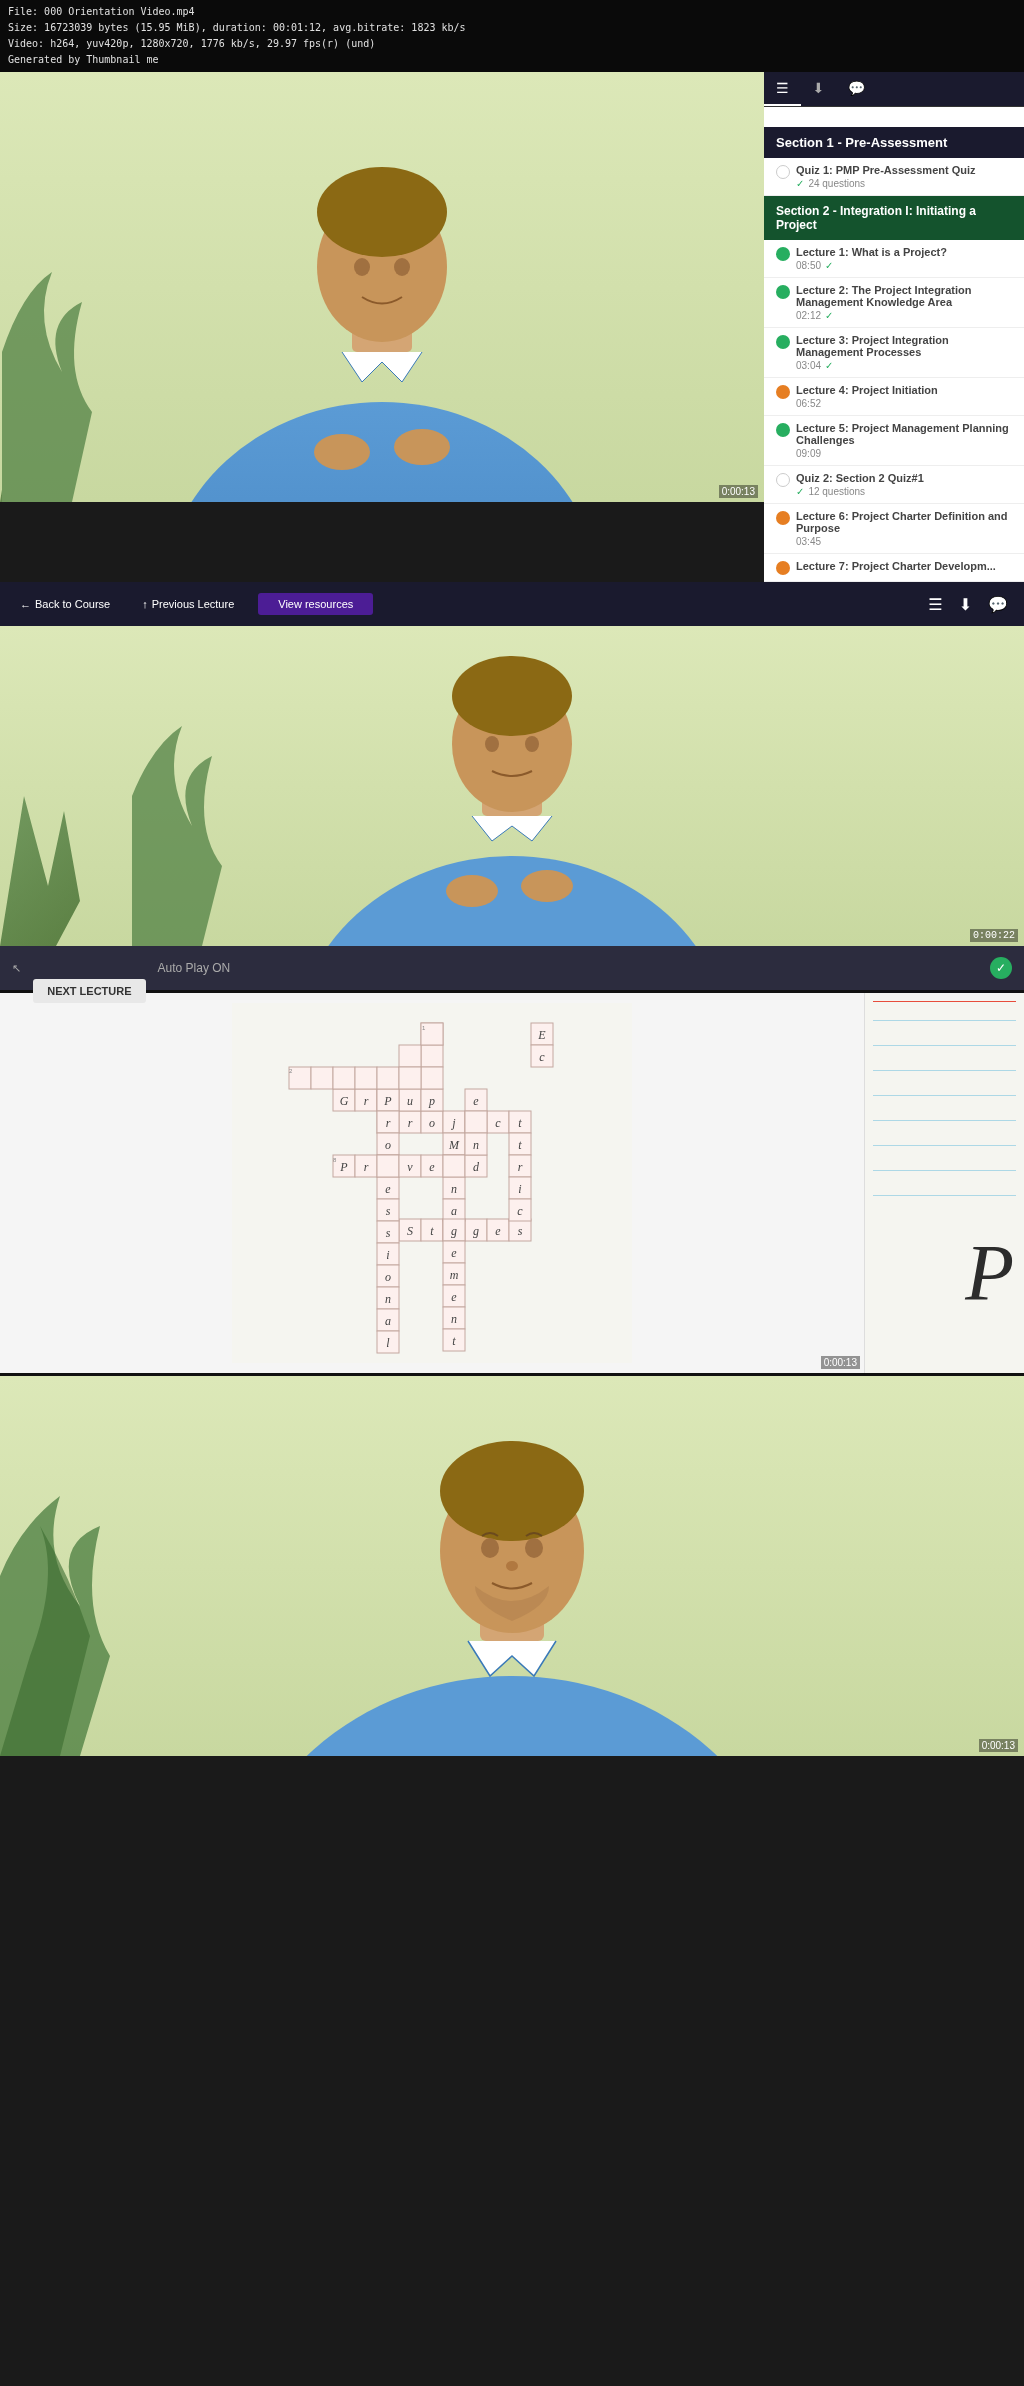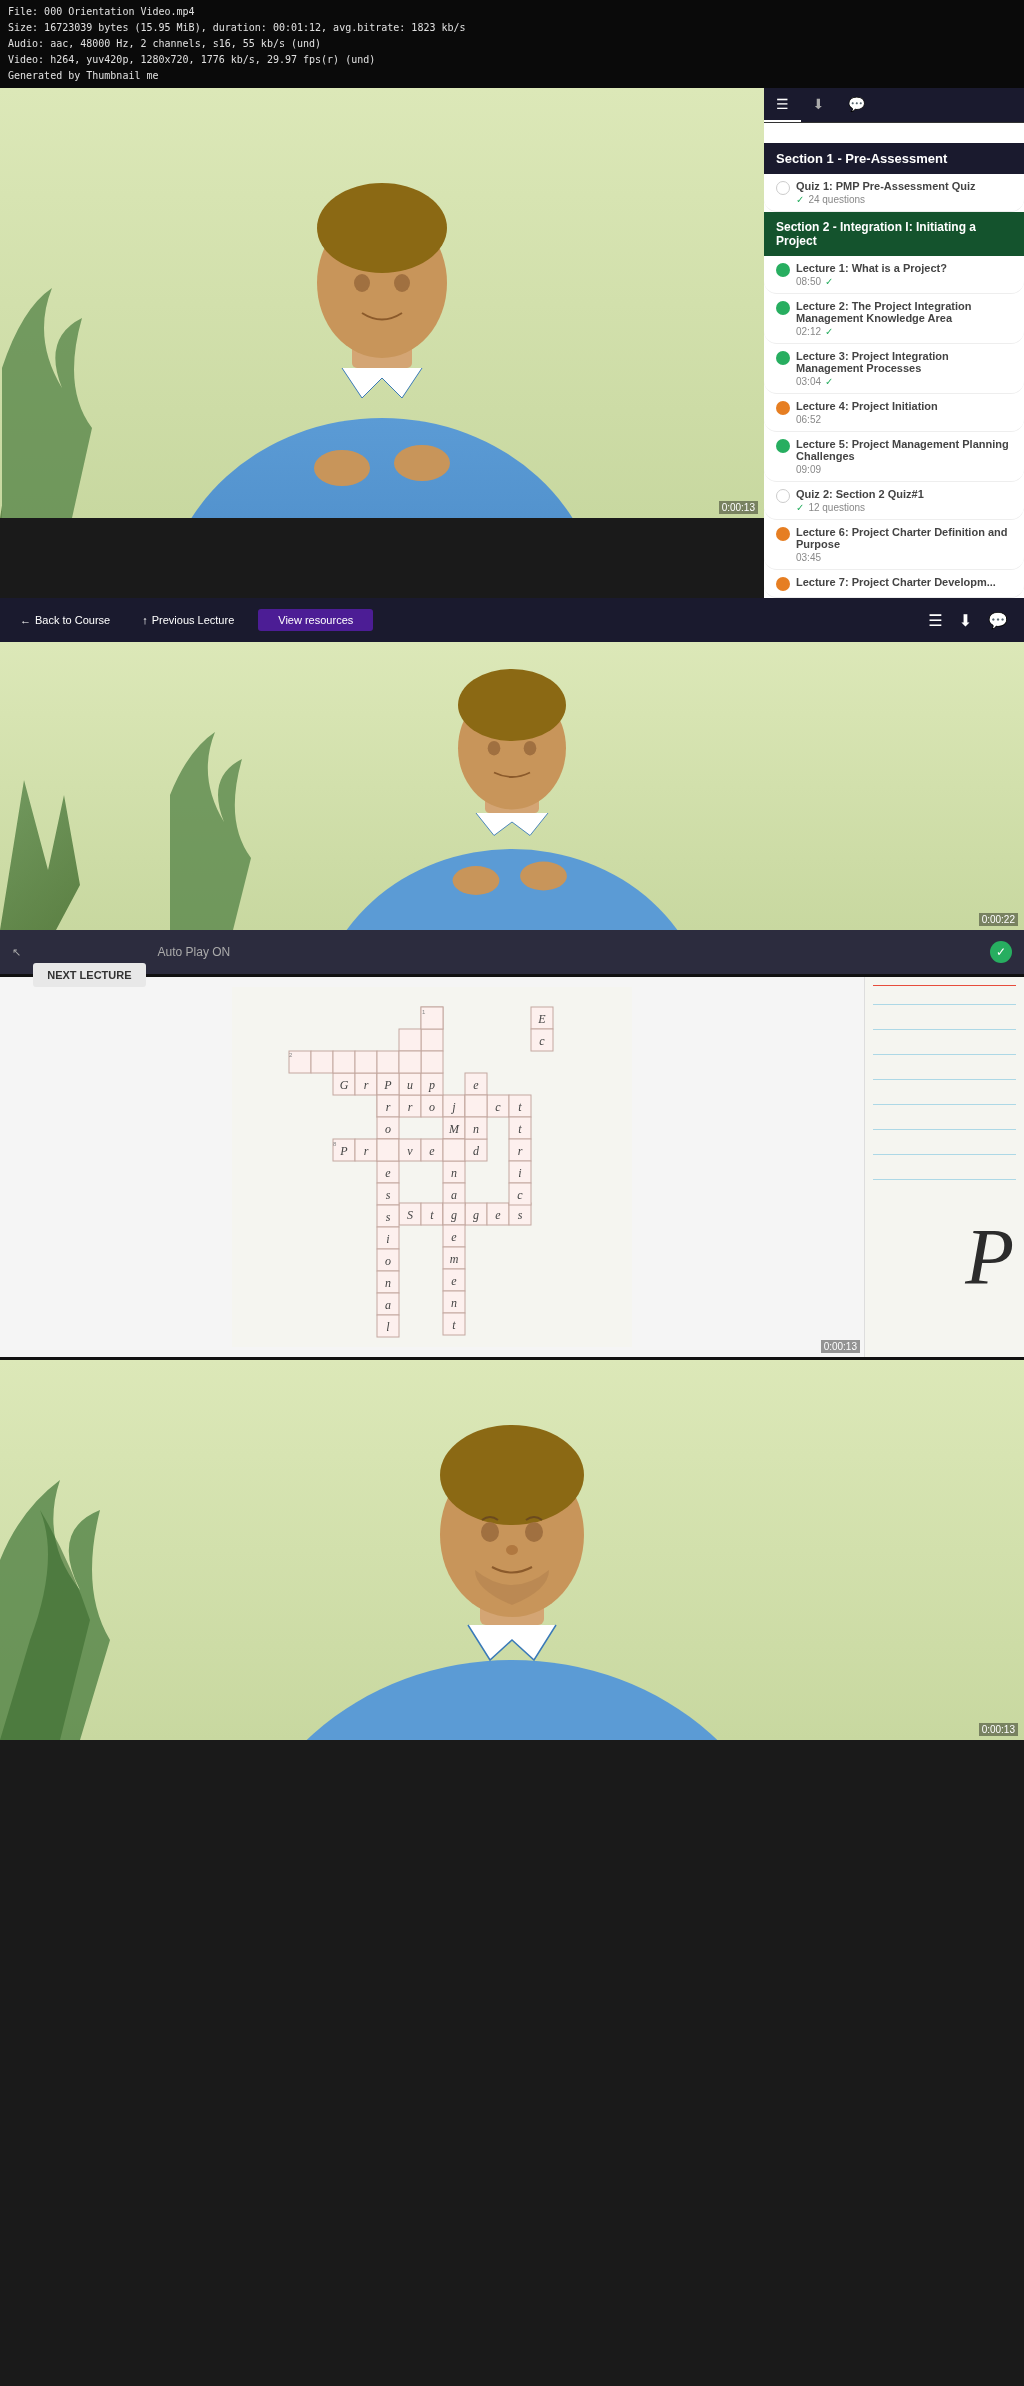--- a/index.html
+++ b/index.html
@@ -15,21 +15,22 @@
       background: #e8f0d0;
       position: relative;
       overflow: hidden;
     }
 
     .video-main-tall {
       height: 430px;
     }
 
     .video-main-short {
-      height: 288px;
+      height: 320px;
+      font-family: Liberation Mono, monospace;
     }
 
     .presenter-figure {
       width: 100%;
       height: 100%;
       display: flex;
       align-items: center;
       justify-content: center;
       background: linear-gradient(180deg, #dce8b8 0%, #c8d8a0 100%);
       position: relative;
@@ -83,21 +84,20 @@
 
     .lecture-item {
       padding: 6px 12px;
       border-bottom: 1px solid #eee;
       font-size: 11px;
       color: #444;
       cursor: pointer;
       display: flex;
       align-items: flex-start;
       gap: 6px;
-      border-radius: 13px;
     }
 
     .lecture-icon {
       width: 14px;
       height: 14px;
       border-radius: 50%;
       flex-shrink: 0;
       margin-top: 1px;
     }
 
@@ -337,21 +337,20 @@
       position: absolute;
       top: 0; left: 0; width: 100%; height: 100%;
     }
   </style>
 </head>
 <body>
 
 <div class="file-info-bar">
   <div>File: 000 Orientation Video.mp4</div>
   <div>Size: 16723039 bytes (15.95 MiB), duration: 00:01:12, avg.bitrate: 1823 kb/s</div>
-  <div>Audio: aac, 48000 Hz, 2 channels, s16, 55 kb/s (und)</div>
   <div>Video: h264, yuv420p, 1280x720, 1776 kb/s, 29.97 fps(r) (und)</div>
   <div>Generated by Thumbnail me</div>
 </div>
 
 <div class="video-frame">
 
   <div class="video-main video-main-tall">
     <div class="presenter-figure">
 
       <div class="plant-decoration"></div>

